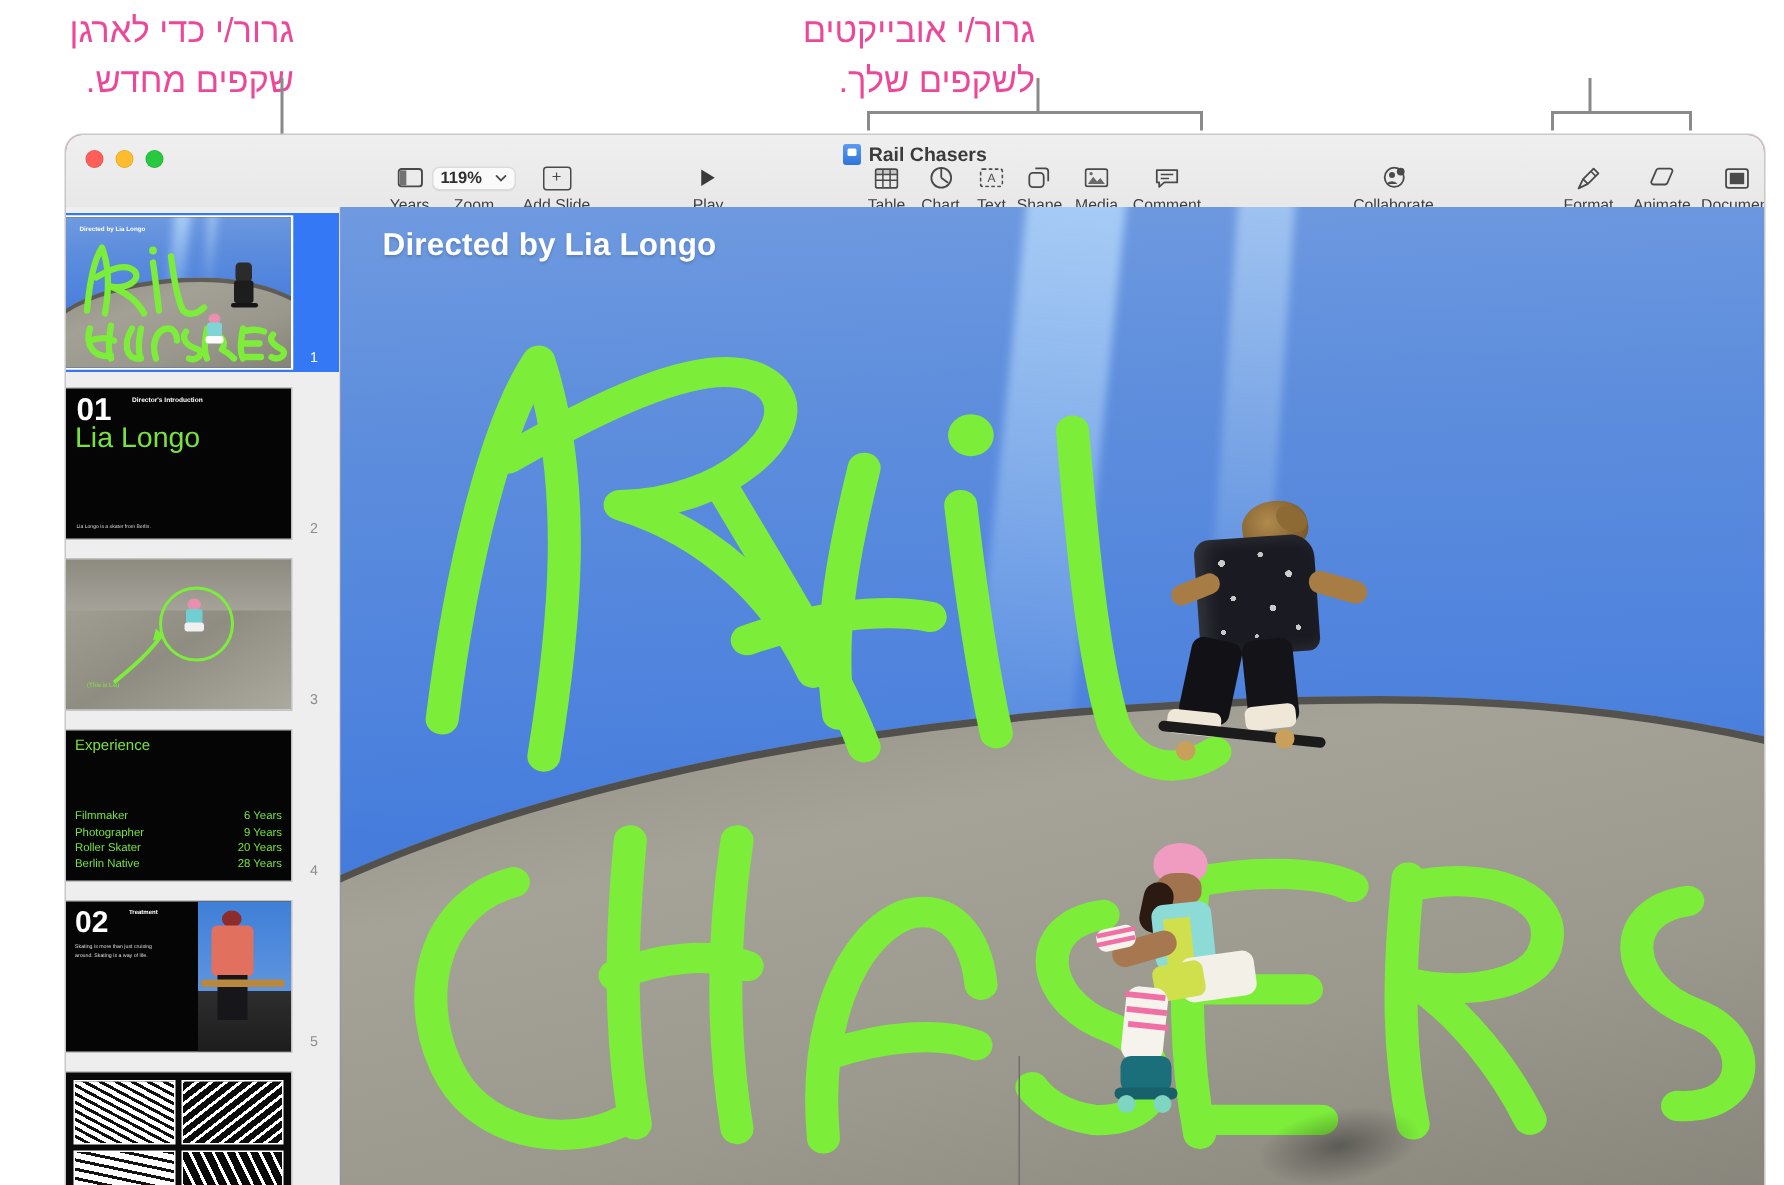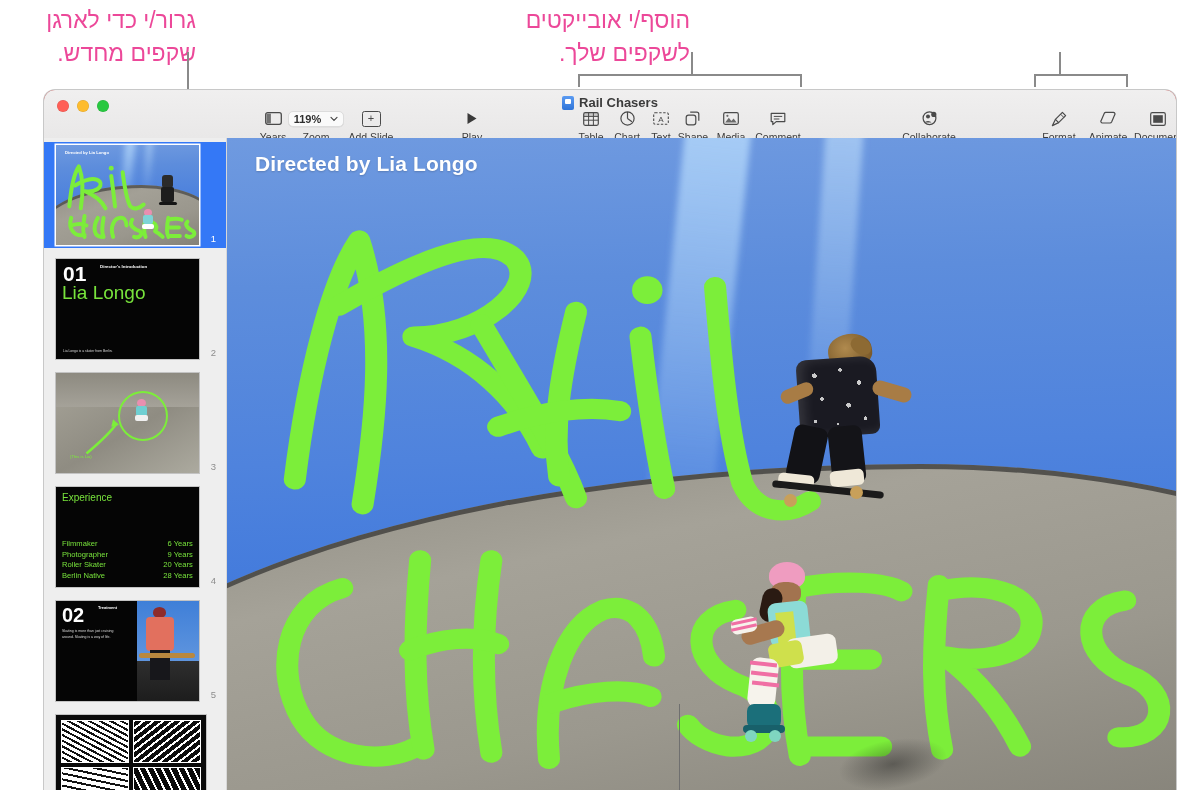--- a/index.html
+++ b/index.html
@@ -107,21 +107,21 @@
     display: flex; align-items: flex-end;
   }
   .thumb-row.sel { background: #3478f6; }
   .thumb-num {
     width: 18px; text-align: right; padding-right: 4px;
     font-size: 9.5px; color: #8d8d8d; padding-bottom: 1px;
   }
   .thumb-row.sel .thumb-num { color: #fff; }
   .thumb {
     width: 150px; height: 100px; position: relative; overflow: hidden;
-    background: #000; box-shadow: 0 0 0 1px rgba(0,0,0,.18); margin-left: 12px;
+    background: #000; box-shadow: 0 0 0 1px rgba(0,0,0,.18);
   }
   .thumb-row.sel .thumb { box-shadow: 0 0 0 1.5px #fff; }
 
   
   .sky { position:absolute; inset:0; background:
       linear-gradient(178deg,#6f9ae0 0%, #5d8ddc 22%, #4f83dd 48%, #3f78dc 72%, #3a72d6 100%); }
   .sky .streak1 {
     position:absolute; left:46%; top:-5%; width:7%; height:70%;
     background: linear-gradient(to bottom, rgba(190,225,255,.75), rgba(190,225,255,0));
     transform: rotate(6deg); filter: blur(3px);
@@ -157,21 +157,21 @@
 </style>
 </head>
 <body>
 
 <div id="stage">
 
   <div class="callout" style="left:0px; top:4px; width:196px;">גרור/י כדי לארגן
 שקפים מחדש.</div>
   <div class="leader-v" style="left:187px; top:52px; height:105px;"></div>
 
-  <div class="callout" style="left:490px; top:4px; width:200px;">הוסף/י אובייקטים
+  <div class="callout" style="left:490px; top:4px; width:200px;">גרור/י אובייקטים
 לשקפים שלך.</div>
   <div class="leader-v" style="left:691px; top:52px; height:23px;"></div>
   <div class="bracket" style="left:578px; top:74px; width:224px; height:13px;"></div>
 
   <div class="leader-v" style="left:1059px; top:52px; height:23px;"></div>
   <div class="bracket" style="left:1034px; top:74px; width:94px; height:13px;"></div>
 
   <div id="window">
 
     <div id="titlebar">

